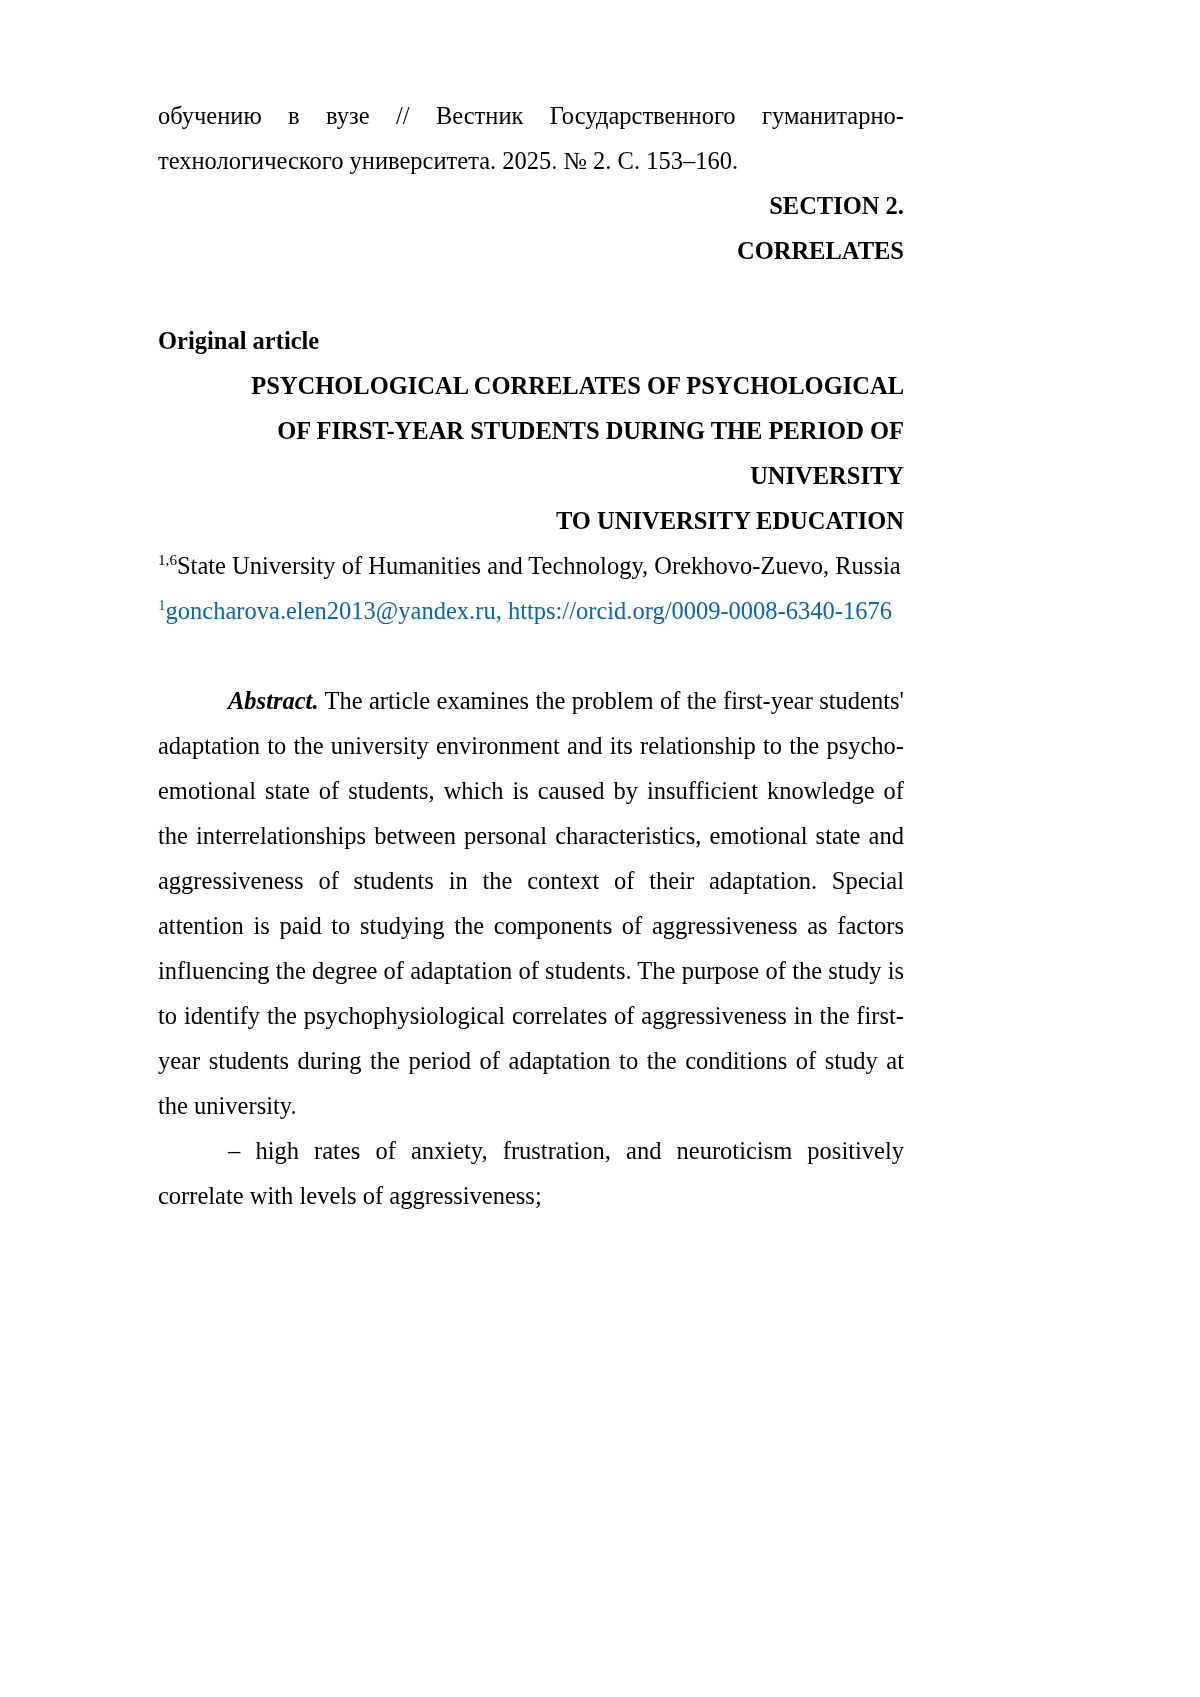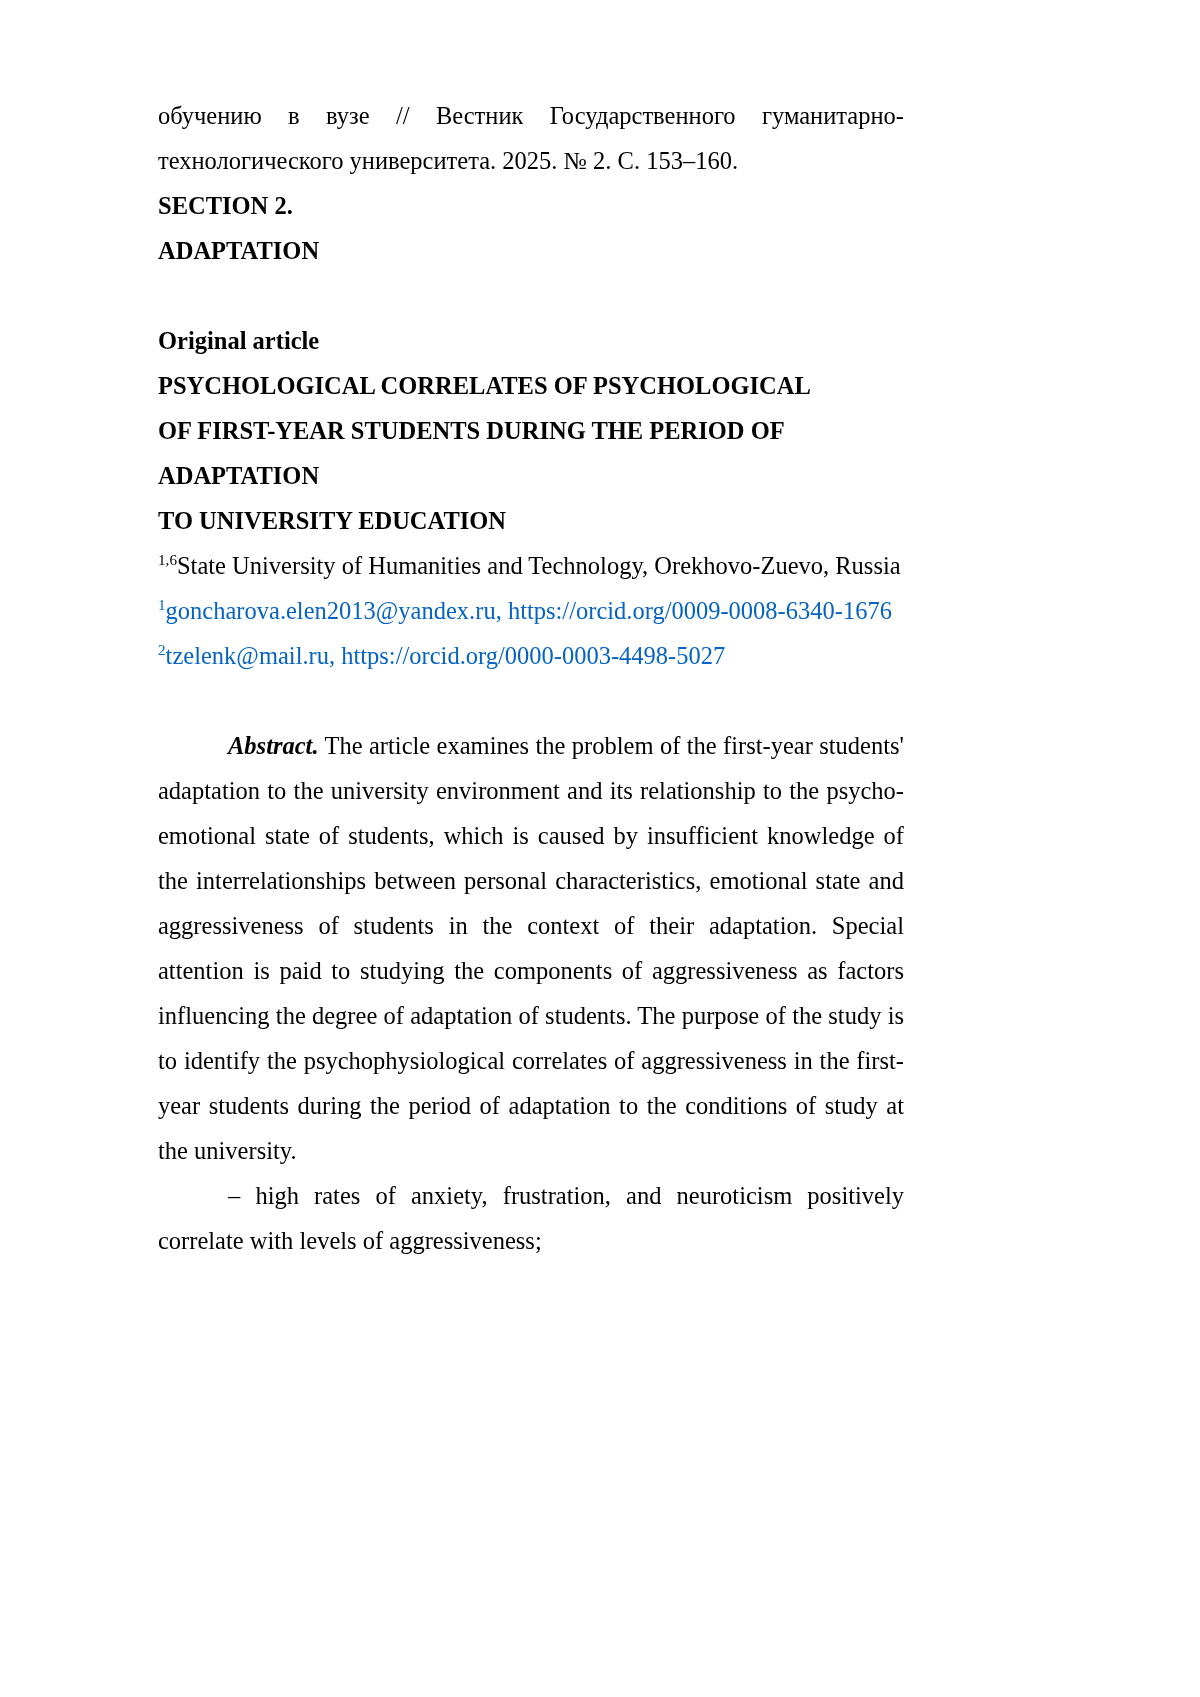--- a/index.html
+++ b/index.html
@@ -13,21 +13,21 @@
     color: #000000;
     overflow: hidden;
   }
   .page {
     width: 1072px;
     height: 1697px;
     padding: 93px 168px 0 158px;
   }
   p, .line { margin: 0; }
   .justify { text-align: justify; }
-  .center { text-align: left; }
+  .center { text-align: right; }
   .bold { font-weight: bold; }
   .indent { text-indent: 70px; }
   .blank-line { height: 45px; }
   sup {
     font-size: 0.62em;
     line-height: 0;
     vertical-align: super;
   }
   a.doc-link {
     color: #0563C1;
@@ -37,38 +37,37 @@
 </style>
 </head>
 <body>
 
 <div class="page">
 
   <p class="justify">обучению в вузе // Вестник Государственного гуманитарно-технологического университета. 2025. № 2. С. 153–160.</p>
 
   <p class="center bold">SECTION 2.</p>
 
-  <p class="center bold">ADAPTATION</p>
+  <p class="center bold">CORRELATES</p>
 
   <div class="blank-line"></div>
 
   <p class="bold">Original article</p>
 
   <div class="center bold">
     <div class="line">PSYCHOLOGICAL CORRELATES OF PSYCHOLOGICAL</div>
-    <div class="line">OF FIRST-YEAR STUDENTS DURING THE PERIOD OF ADAPTATION</div>
+    <div class="line">OF FIRST-YEAR STUDENTS DURING THE PERIOD OF UNIVERSITY</div>
     <div class="line">TO UNIVERSITY EDUCATION</div>
   </div>
 
 
   <p><sup>1,6</sup><span>State University of Humanities and Technology, Orekhovo-Zuevo, Russia</span></p>
 
   <p><a class="doc-link"><sup>1</sup><span>goncharova.elen2013@yandex.ru, https://orcid.org/0009-0008-6340-1676</span></a></p>
 
-  <p><a class="doc-link"><sup>2</sup><span>tzelenk@mail.ru, https://orcid.org/0000-0003-4498-5027</span></a></p>
 
   <div class="blank-line"></div>
 
   <p class="justify indent"><span class="bold" style="font-style: italic;">Abstract.</span><span> The article examines the problem of the first-year students' adaptation to the university environment and its relationship to the psycho-emotional state of students, which is caused by insufficient knowledge of the interrelationships between personal characteristics, emotional state and aggressiveness of students in the context of their adaptation. Special attention is paid to studying the components of aggressiveness as factors influencing the degree of adaptation of students. The purpose of the study is to identify the psychophysiological correlates of aggressiveness in the first-year students during the period of adaptation to the conditions of study at the university.</span></p>
 
 
   <p class="justify indent">– high rates of anxiety, frustration, and neuroticism positively correlate with levels of aggressiveness;</p>
 
 
 </div>

